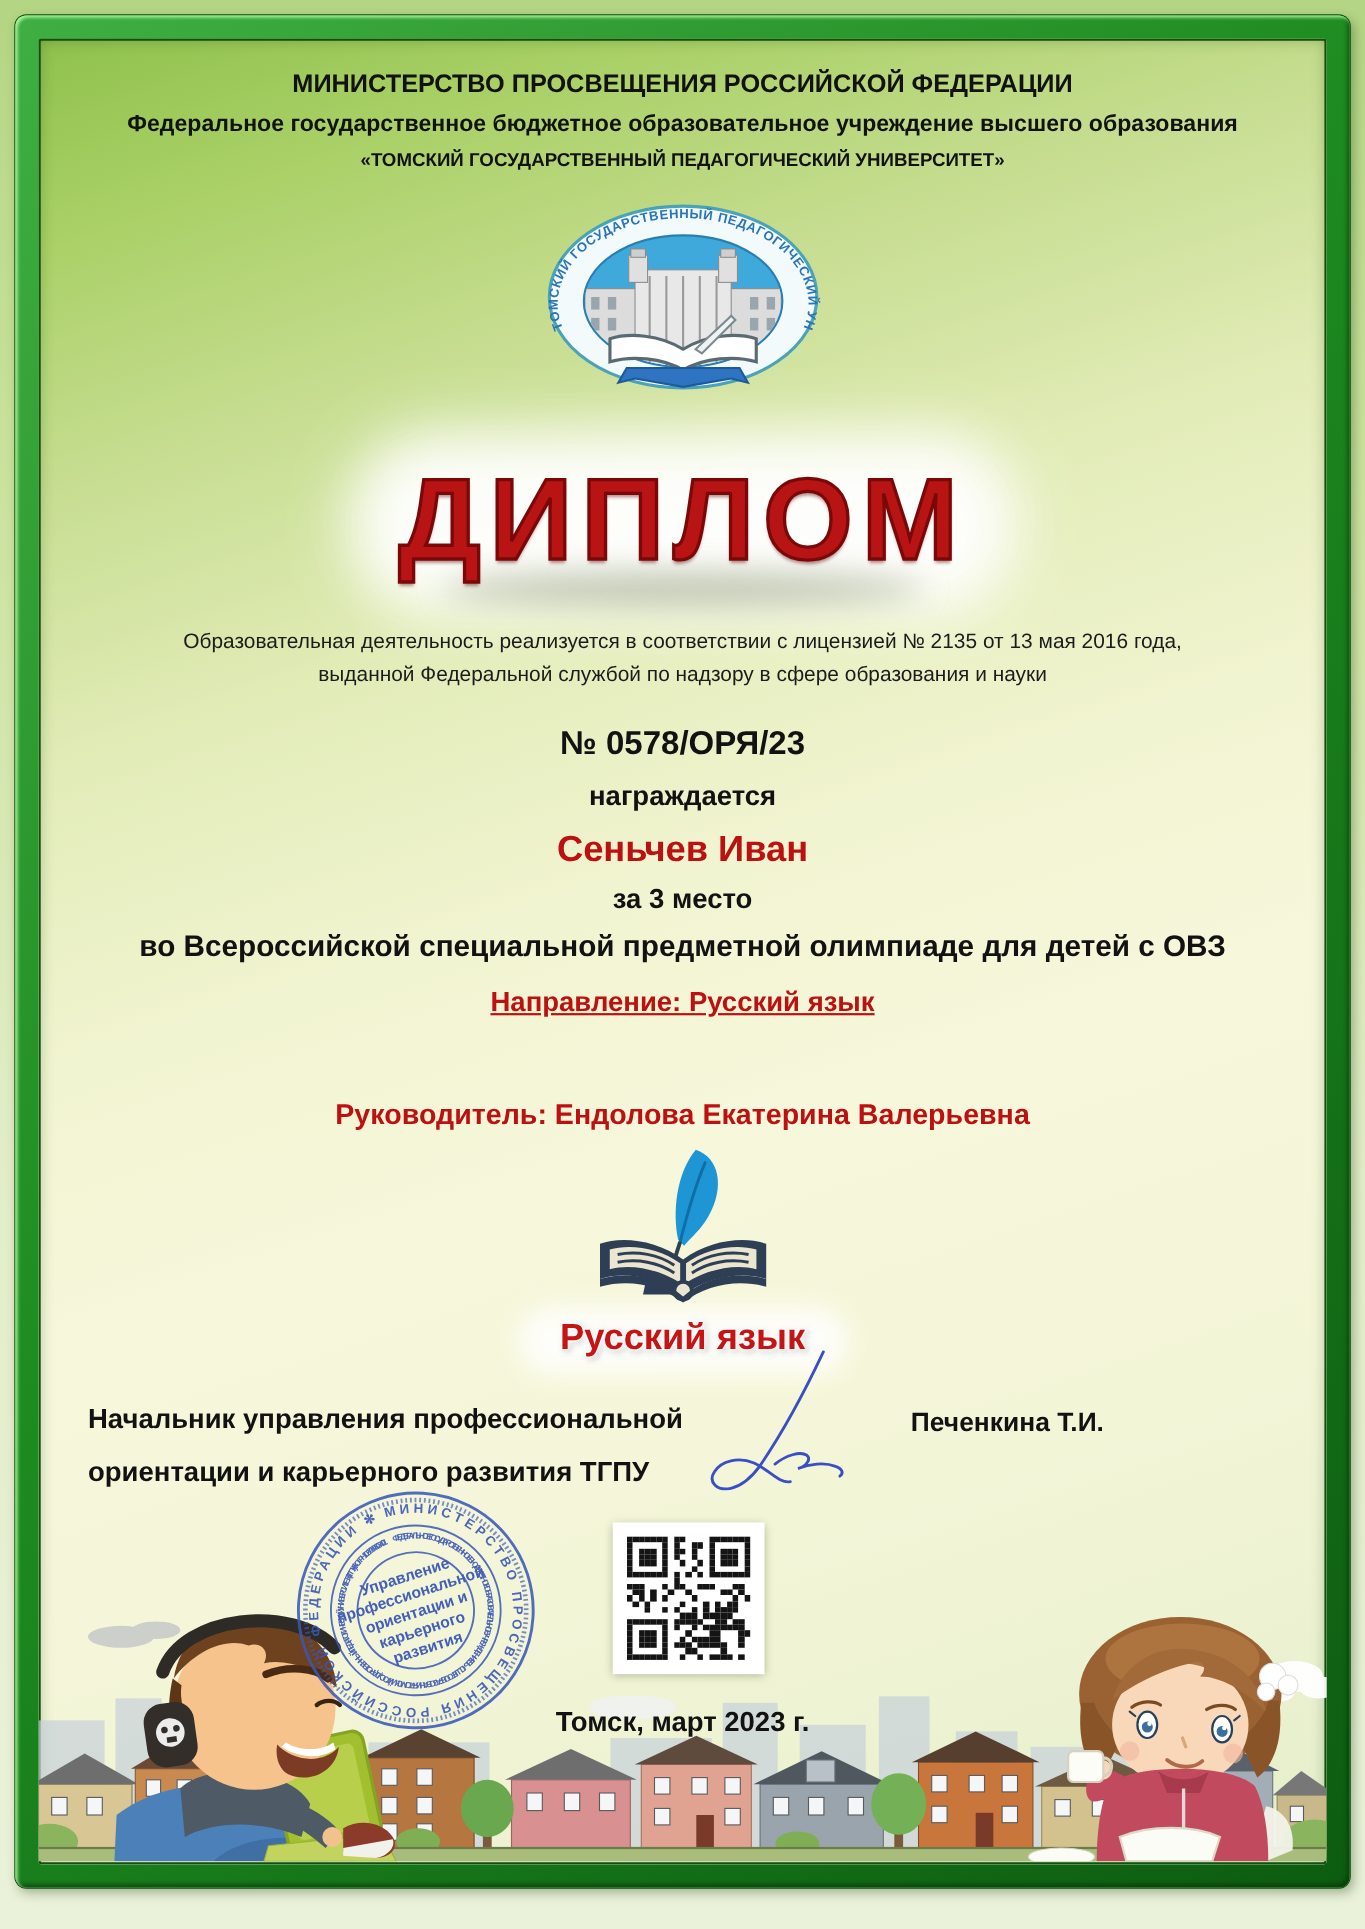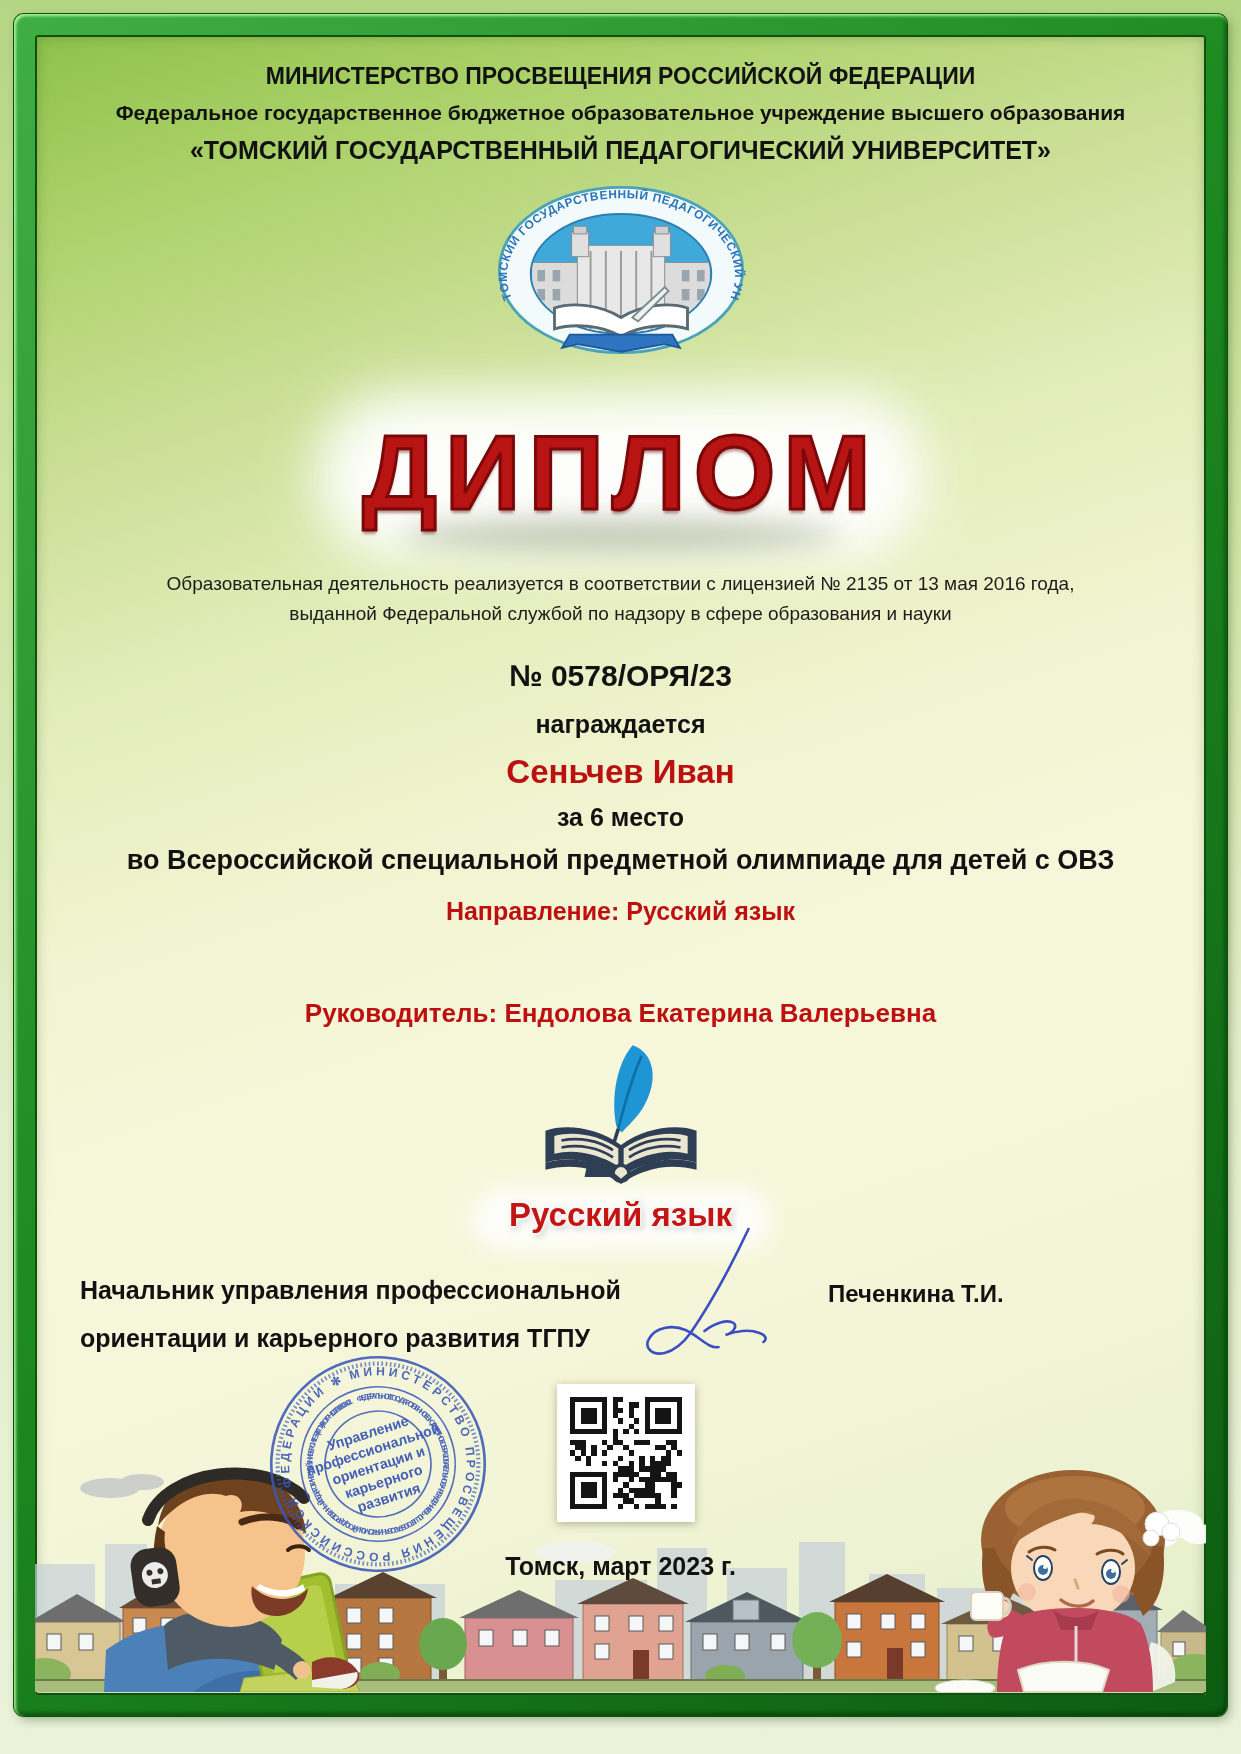--- a/index.html
+++ b/index.html
@@ -35,21 +35,21 @@
 </head>
 <body>
 
 <div class="page">
   <div class="frame">
     <div class="content">
       <div class="layer">
 
         <div class="abs b z3" style="top:63px;font-size:23px;">МИНИСТЕРСТВО ПРОСВЕЩЕНИЯ РОССИЙСКОЙ ФЕДЕРАЦИИ</div>
         <div class="abs b z3" style="top:101px;font-size:21px;">Федеральное государственное бюджетное образовательное учреждение высшего образования</div>
-        <div class="abs b z3" style="top:136px;font-size:25px;">«ТОМСКИЙ ГОСУДАРСТВЕННЫЙ ПЕДАГОГИЧЕСКИЙ УНИВЕРСИТЕТ»</div>
+        <div class="abs b z3" style="top:136px;font-size:17px;">«ТОМСКИЙ ГОСУДАРСТВЕННЫЙ ПЕДАГОГИЧЕСКИЙ УНИВЕРСИТЕТ»</div>
 
         <div class="abs z3" style="top:175px;">
           <svg width="290" height="190" viewBox="0 0 300 200">
             <ellipse cx="150" cy="100" rx="128" ry="87" fill="#f2fafc" stroke="#4aa3b8" stroke-width="3"></ellipse>
             <clipPath id="skyClip">
                 <ellipse cx="150" cy="104" rx="94" ry="62"></ellipse>
               </clipPath>
             <ellipse cx="150" cy="104" rx="95" ry="63" fill="#3fa9dc" stroke="#2a7fb0" stroke-width="2"></ellipse>
             <g clip-path="url(#skyClip)">
               <rect x="56" y="92" width="188" height="80" fill="#dcdcdc" stroke="#8a8a8a"></rect>
@@ -91,23 +91,23 @@
         <div class="glow z1" style="top:392px;width:610px;height:168px;opacity:.95;"></div>
         <div class="t-shadow z1" style="top:520px;width:440px;height:30px;"></div>
         <div class="abs diplom z3" style="top:420px;line-height:1;">ДИПЛОМ</div>
 
         <div class="abs z3" style="top:573px;font-size:19px;color:#1c1c1c;">Образовательная деятельность реализуется в соответствии с лицензией № 2135 от 13 мая 2016 года,</div>
         <div class="abs z3" style="top:603px;font-size:19px;color:#1c1c1c;">выданной Федеральной службой по надзору в сфере образования и науки</div>
 
         <div class="abs b z3" style="top:659px;font-size:30px;">№ 0578/ОРЯ/23</div>
         <div class="abs b z3" style="top:710px;font-size:25px;">награждается</div>
         <div class="abs b red z3" style="top:753px;font-size:33px;">Сеньчев Иван</div>
-        <div class="abs b z3" style="top:803px;font-size:25px;">за 6 место</div>
+        <div class="abs b z3" style="top:803px;font-size:25px;">за 3 место</div>
         <div class="abs b z3" style="top:845px;font-size:27px;">во Всероссийской специальной предметной олимпиаде для детей с ОВЗ</div>
-        <div class="abs b red z3" style="top:897px;font-size:25px;">Направление: Русский язык</div>
+        <div class="abs b red z3" style="top:897px;font-size:25px;text-decoration:underline;">Направление: Русский язык</div>
         <div class="abs b red z3" style="top:998px;font-size:26px;">Руководитель: Ендолова Екатерина Валерьевна</div>
 
         <div class="abs z3" style="top:1040px;">
           <svg width="230" height="160" viewBox="0 0 230 180">
             <path d="M128 6 C152 14 158 44 141 74 C133 88 123 96 116 104 L110 98 C104 70 108 30 128 6 Z" fill="#1e96d6"></path>
             <path d="M138 18 C126 46 118 76 112 100" stroke="#0f6ea6" stroke-width="3" fill="none"></path>
             <path d="M112 100 L105 122" stroke="#2e3e55" stroke-width="4" fill="none"></path>
             <rect x="90" y="114" width="16" height="12" fill="#2e3e55"></rect>
             <path d="M80 126 L116 126 L122 154 L74 154 Z" fill="#2e3e55"></path>
             <path d="M115 118 C88 98 52 94 30 102 L30 138 C55 130 88 136 115 154 C142 136 175 130 200 138 L200 102 C178 94 142 98 115 118 Z" fill="#2e3e55"></path>

